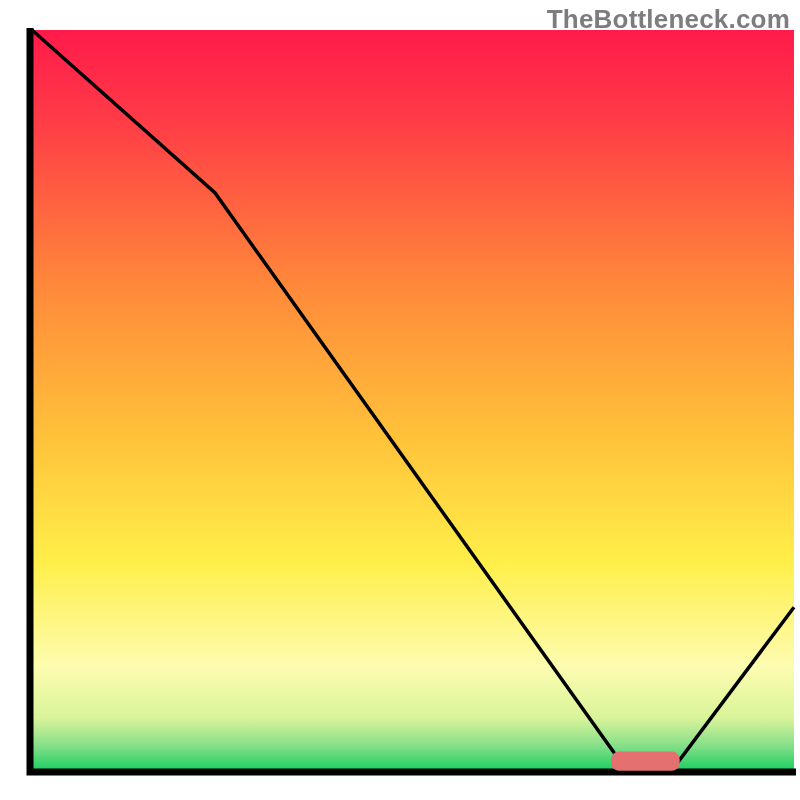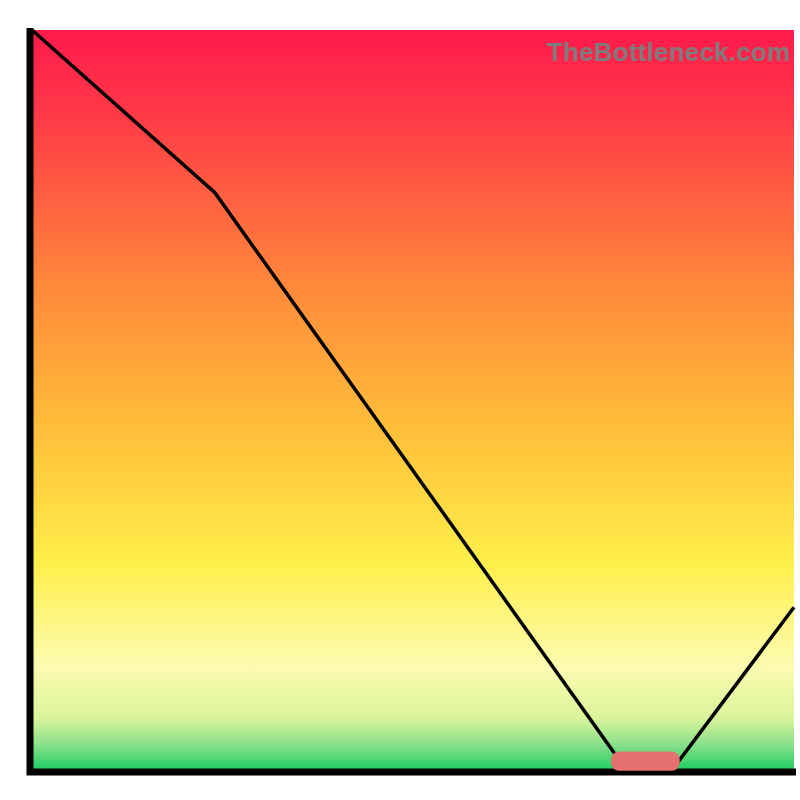--- a/index.html
+++ b/index.html
@@ -18,21 +18,20 @@
   }
   .watermark {
     position: absolute;
     top: 4px;
     right: 10px;
     font-size: 26px;
     font-weight: 600;
     color: #7d7d7d;
     letter-spacing: 0.2px;
     z-index: 10;
-    margin-top: 33px;
   }
   svg {
     display: block;
   }
 </style>
 </head>
 <body>
 
 <div class="chart-container">
   <div class="watermark">TheBottleneck.com</div>

